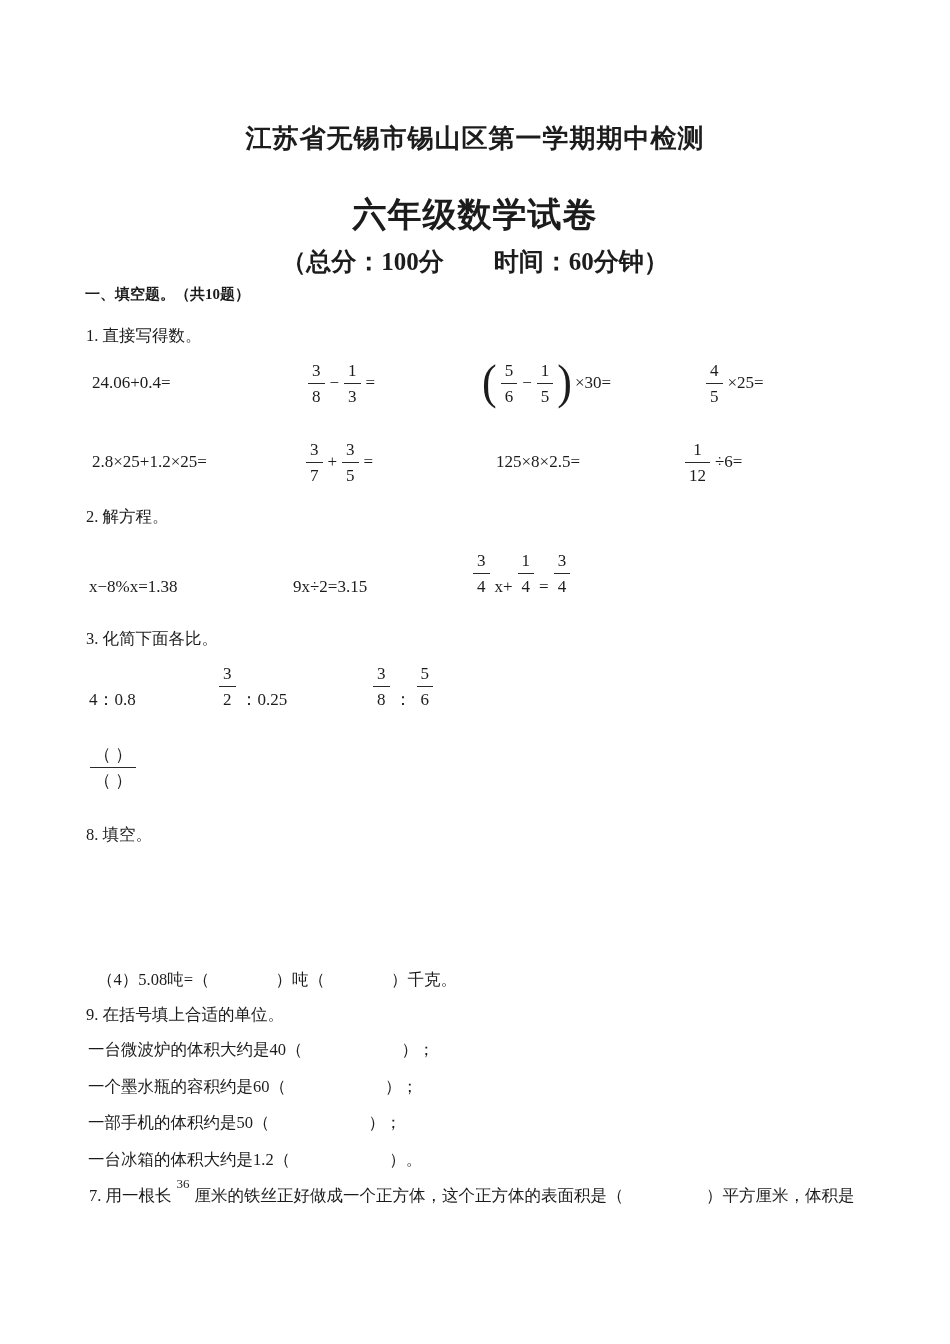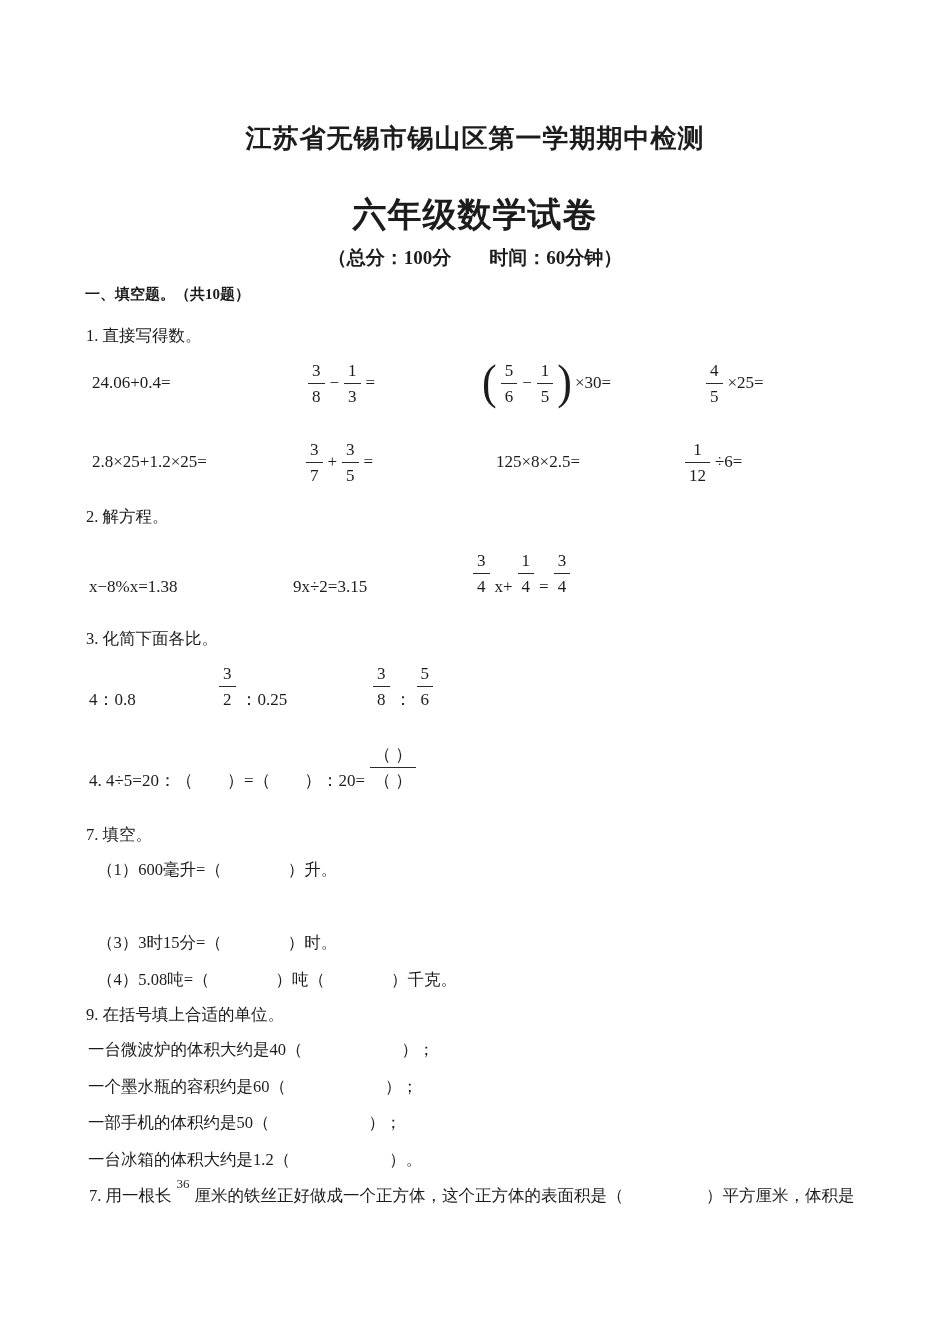--- a/index.html
+++ b/index.html
@@ -21,21 +21,21 @@
   }
   .subtitle{
     top:192px;left:0;right:0;
     text-align:center;
     font-size:34px;font-weight:bold;
     letter-spacing:1px;
   }
   .info{
     top:245px;left:0;right:0;
     text-align:center;
-    font-size:19px;font-weight:bold;
+    font-size:25px;font-weight:bold;
   }
   .sec{
     top:285px;left:85px;
     font-size:15px;font-weight:bold;
   }
   .qlabel{
     font-size:16.5px;
     white-space:nowrap;
   }
   .bodyline{
@@ -195,30 +195,27 @@
         <span class="den">8</span>
       </span>
       <span class="mtxt">：</span>
       <span class="frac">
         <span class="num">5</span>
         <span class="den">6</span>
       </span>
     </div>
 
   <div class="expr bot" style="left:87px;top:736px">
-      <span class="mtxt">4. 4÷5=20：（　　）=（　　）：20=</span>
       <span class="frac">
         <span class="num">（ ）</span>
         <span class="den">（ ）</span>
       </span>
     </div>
 
-  <div class="abs qlabel" style="left:86px;top:824px">7. 填空。</div>
-  <div class="abs bodyline" style="left:97px;top:859px">（1）600毫升=（　　　　）升。</div>
-  <div class="abs bodyline" style="left:97px;top:932px">（3）3时15分=（　　　　）时。</div>
+  <div class="abs qlabel" style="left:86px;top:824px">8. 填空。</div>
   <div class="abs bodyline" style="left:97px;top:969px">（4）5.08吨=（　　　　）吨（　　　　）千克。</div>
 
   <div class="abs qlabel" style="left:86px;top:1004px">9. 在括号填上合适的单位。</div>
   <div class="abs bodyline" style="left:88px;top:1039px">一台微波炉的体积大约是40（　　　　　　）；</div>
   <div class="abs bodyline" style="left:88px;top:1076px">一个墨水瓶的容积约是60（　　　　　　）；</div>
   <div class="abs bodyline" style="left:88px;top:1112px">一部手机的体积约是50（　　　　　　）；</div>
   <div class="abs bodyline" style="left:88px;top:1149px">一台冰箱的体积大约是1.2（　　　　　　）。</div>
 
   <div class="expr bot" style="left:87px;top:1166px;height:42px;font-size:16.5px">
       <span class="mtxt">7. 用一根长</span>

